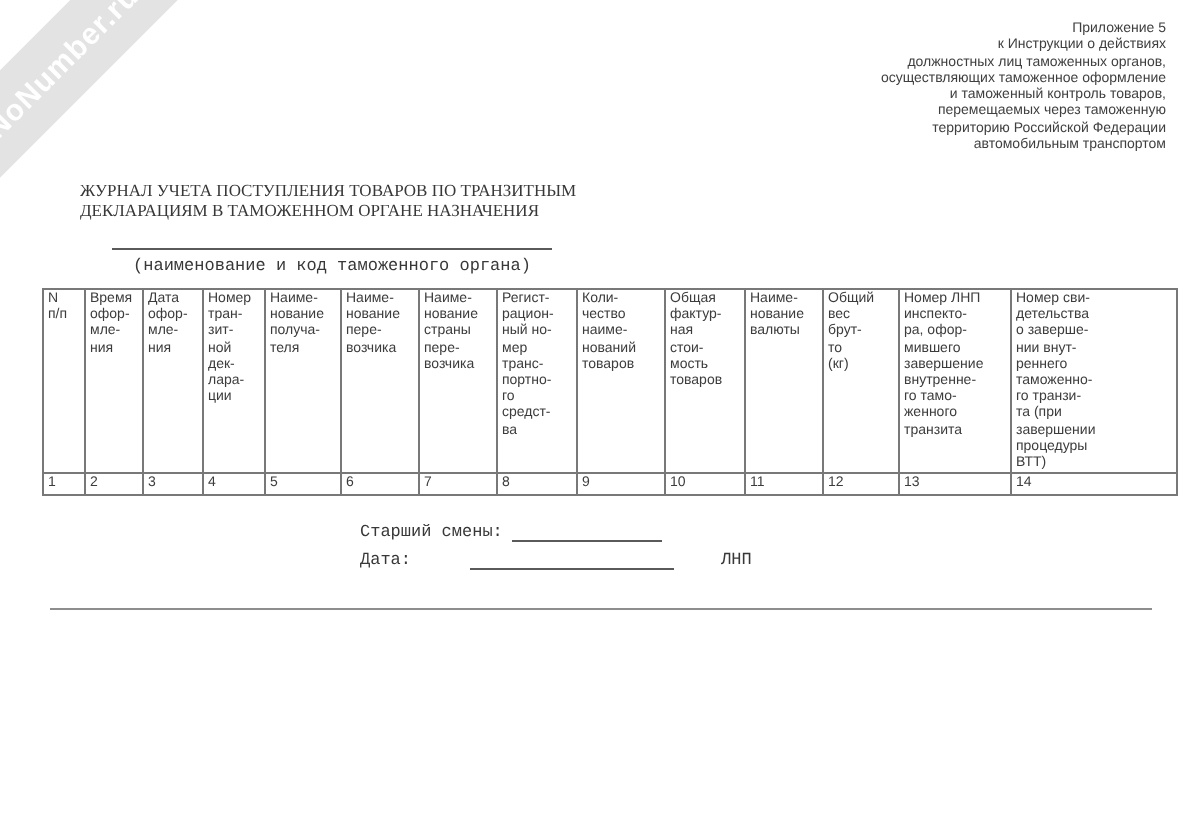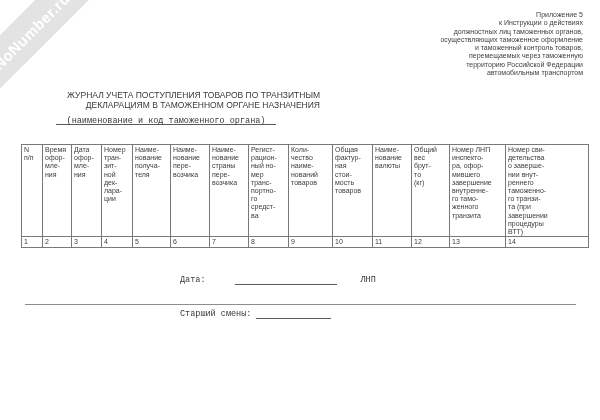--- a/index.html
+++ b/index.html
@@ -16,46 +16,46 @@
   .watermark span { font-family:"Liberation Sans", sans-serif; font-weight:bold;
                     font-size:15px; color:#ffffff; letter-spacing:.5px; }
 
   
   .appendix { position:absolute; top:11px; right:17px; text-align:right;
               font-size:7px; line-height:8.3px; color:#3f3f3f;
               white-space:pre-line; }
 
   
   .doc-title { position:absolute; top:90px; left:40px; width:280px;
-               text-align:right; font-family:Liberation Sans, sans-serif;
+               text-align:left; font-family:Liberation Serif, serif;
                font-size:8.5px; line-height:10px; color:#383838;
                white-space:pre-line; }
 
   .org-rule { position:absolute; top:124px; left:56px; width:220px;
               border-top:1px solid #5a5a5a; }
-  .org-caption { position:absolute; top:116px; left:0; width:332px;
+  .org-caption { position:absolute; top:128px; left:0; width:332px;
                  text-align:center; font-family:"Liberation Mono", monospace;
                  font-size:8.5px; color:#383838; white-space:nowrap; }
 
   
   table.journal { position:absolute; top:144px; left:21px; width:567px;
                   table-layout:fixed; border-collapse:collapse; }
   table.journal th, table.journal td {
       border:1px solid #787878; font-family:"Liberation Sans", sans-serif;
       font-size:7px; line-height:8.2px; color:#3c3c3c; font-weight:normal;
       text-align:left; vertical-align:top; padding:1px 1px 0 2px;
       white-space:pre-line; overflow:hidden; }
   tr.head-row th { height:90px; }
   tr.num-row td { height:11px; }
 
   
   .sig-row { position:absolute; left:180px; display:flex; align-items:flex-end;
              font-family:"Liberation Mono", monospace; font-size:8.5px;
              color:#383838; }
-  .sig-row-1 { top:261px;margin-top:48px; }
+  .sig-row-1 { top:261px; }
   .sig-row-2 { top:275px;gap:24px; }
   .fill-line { display:inline-block; border-bottom:1px solid #5a5a5a;
                height:9px; margin-left:5px; }
   .w75 { width:75px; } .w102 { width:102px; }
   .lnp { margin-left:0; }
 
   .bottom-rule { position:absolute; top:304px; left:25px; width:551px;
                  border-top:1px solid #8d8d8d; }
 </style>
 </head>

